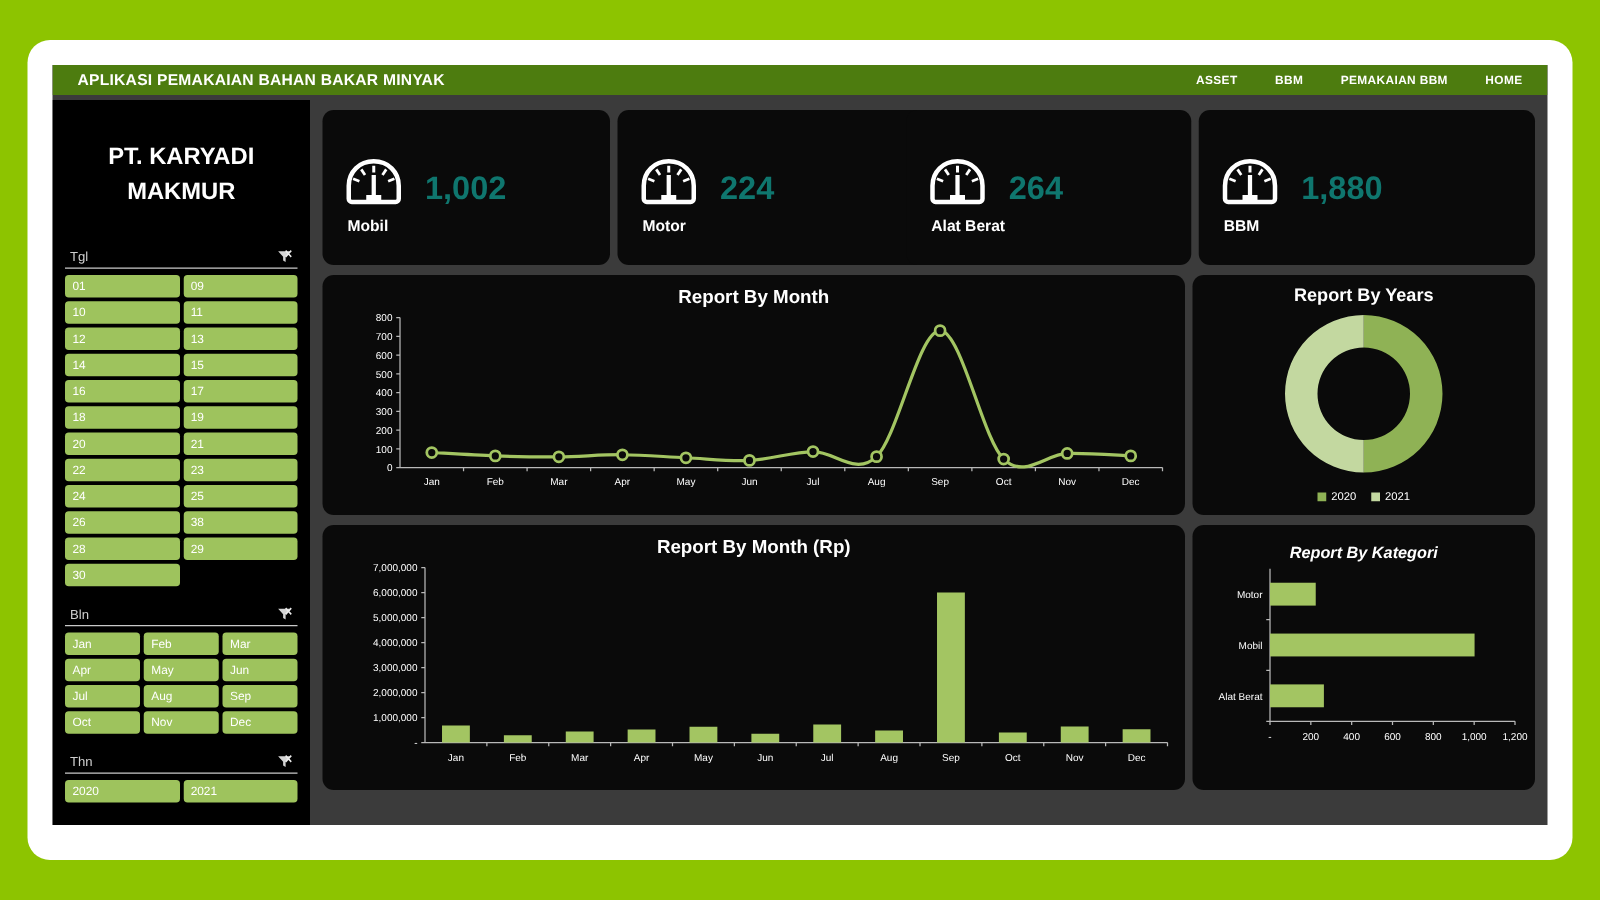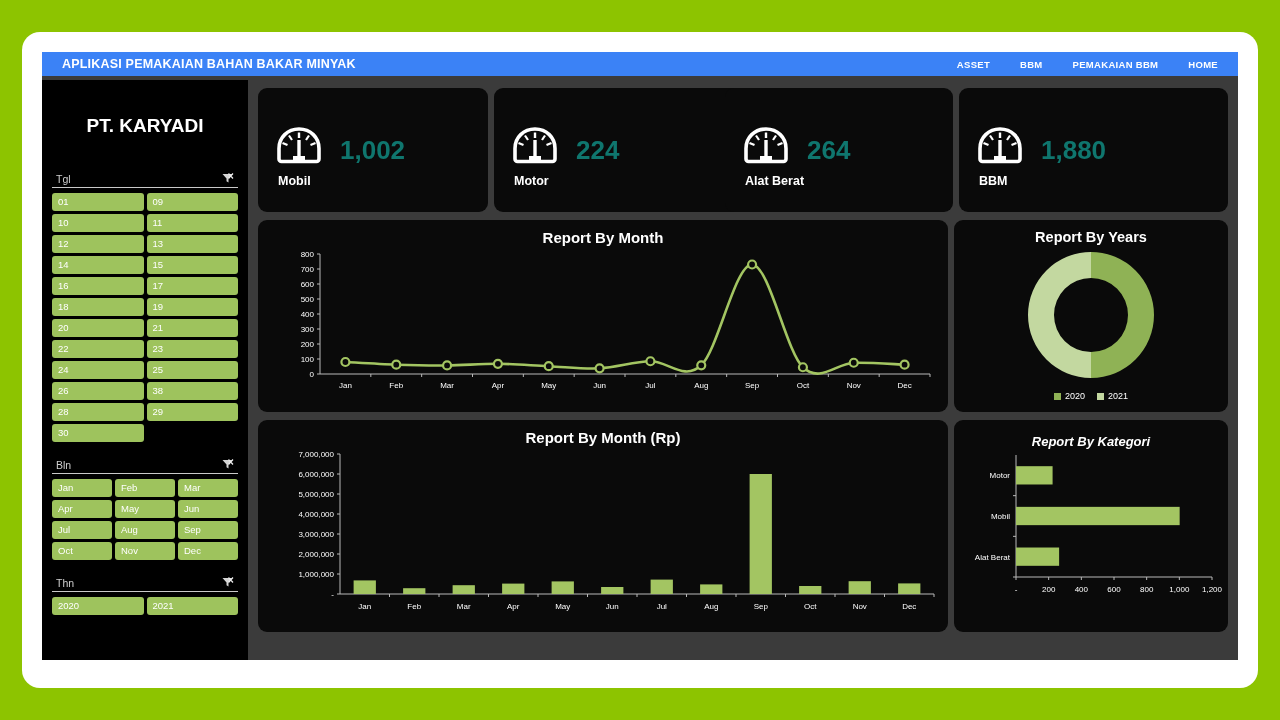--- a/index.html
+++ b/index.html
@@ -27,21 +27,21 @@
     width: 1196px; height: 608px;
     background: #3b3b3b;
     overflow: hidden;
   }
 
   
   #app-header {
     position: absolute;
     left: 0; top: 0;
     width: 1196px; height: 24px;
-    background: #3b82f6;
+    background: #4d7c0f;
     display: flex;
     align-items: center;
     justify-content: space-between;
     padding: 0 20px 0 20px;
   }
   #app-title {
     color: #ffffff;
     font-size: 12.5px;
     font-weight: bold;
     letter-spacing: .2px;
@@ -211,20 +211,21 @@
       <div class="nav-item">ASSET</div>
       <div class="nav-item">BBM</div>
       <div class="nav-item">PEMAKAIAN BBM</div>
       <div class="nav-item">HOME</div>
     </div>
   </div>
 
   <div id="sidebar">
     <div id="company-name">
       <div>PT. KARYADI</div>
+      <div>MAKMUR</div>
     </div>
 
     <div class="slicer" id="slicer-tgl">
       <div class="slicer-head">
         <div class="slicer-title">Tgl</div>
         <div class="slicer-clear">
           <svg width="13" height="13" viewBox="0 0 13 13">
             <path d="M1.5 2 h10 l-4 4.4 v4.2 l-2 -1.3 v-2.9 z" fill="#e8e8e8"></path>
             <path d="M7.5 1.5 L12 6.5 M12 1.5 L7.5 6.5" stroke="#ffffff" stroke-width="1.2" fill="none"></path>
           </svg>

